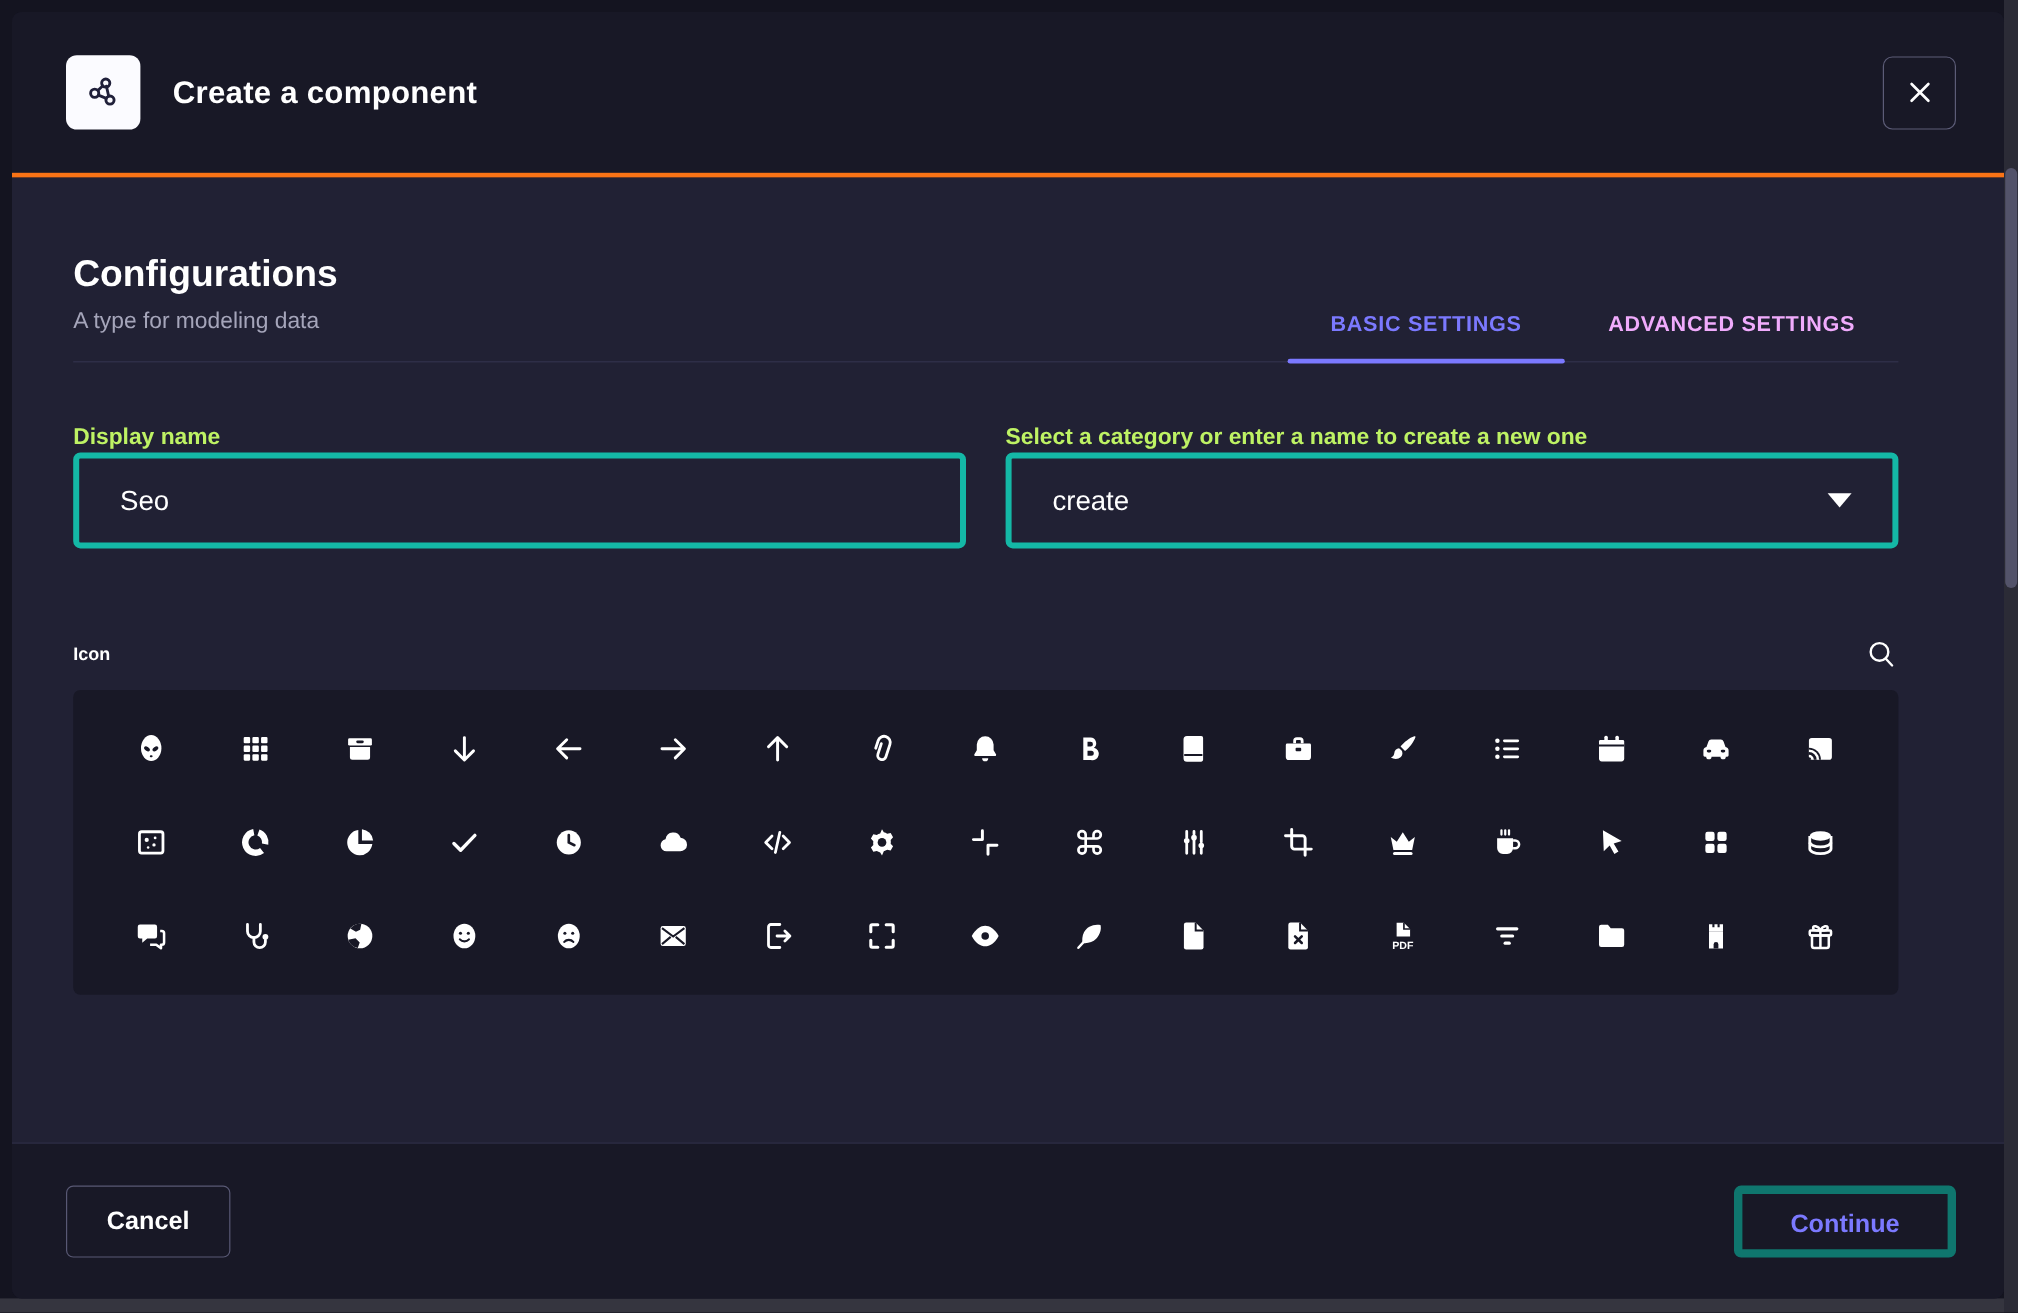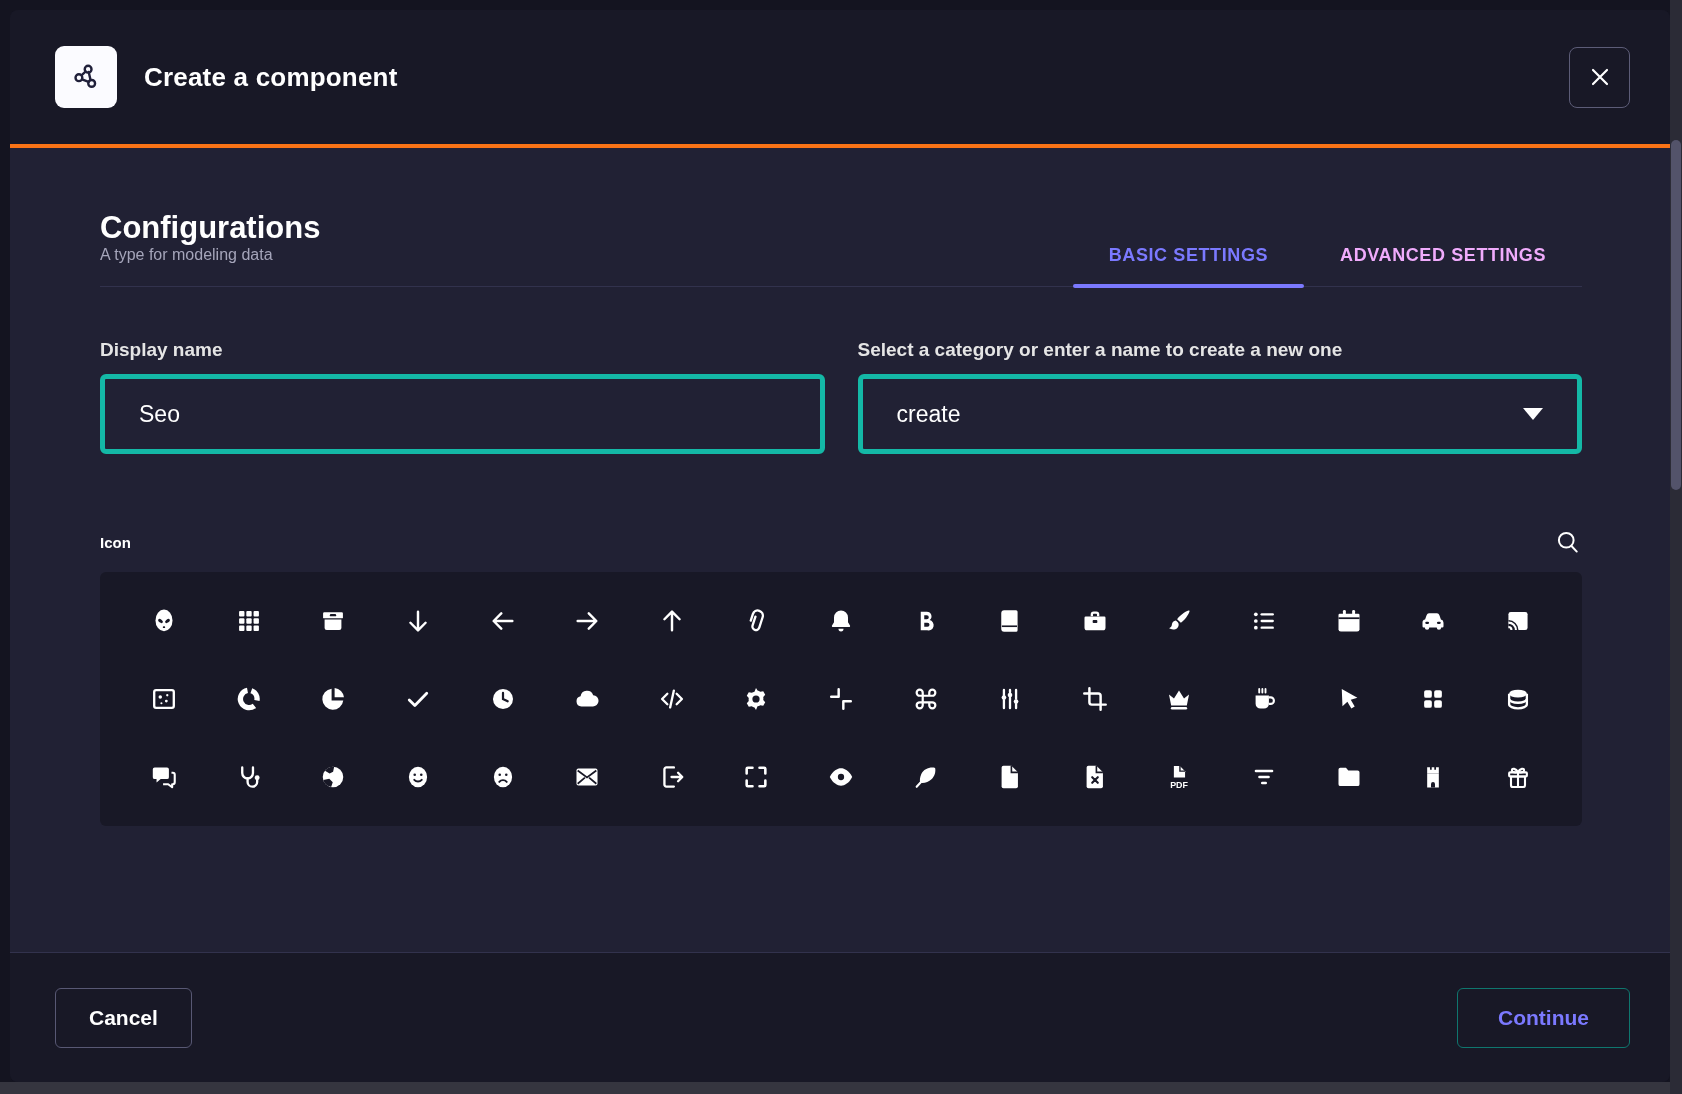--- a/index.html
+++ b/index.html
@@ -13,51 +13,51 @@
   .page-bottom-strip { position:absolute; left:0; right:12px; bottom:0; height:12px; background:#35353f; }
 
   
   .modal { position:absolute; left:10px; top:10px; width:1660px; height:1072px; background:#181826; border-radius:8px; overflow:hidden; display:flex; flex-direction:column; }
 
   .modal-header { height:138px; flex:0 0 auto; display:flex; align-items:center; padding:0 40px 0 45px; background:#181826; border-bottom:4px solid #f97316; }
   .app-icon-box { width:62px; height:62px; background:#fbfbff; border-radius:9px; display:flex; align-items:center; justify-content:center; flex:0 0 auto; }
   .modal-title { color:#ffffff; font-size:26px; font-weight:700; margin-left:27px; letter-spacing:.2px; }
   .close-btn { margin-left:auto; width:61px; height:61px; border:1px solid #5c5c77; border-radius:8px; background:transparent; display:flex; align-items:center; justify-content:center; cursor:pointer; }
 
-  .modal-body { flex:1 1 auto; background:#212134; padding:62px 88px 0 90px; }
+  .modal-body { flex:1 1 auto; background:#212134; padding:62px 88px 0 51px; }
 
   .head-row { display:flex; justify-content:space-between; align-items:stretch; border-bottom:1px solid #32324d; }
   .titles { padding-bottom:22px; }
   .page-title { color:#ffffff; font-size:31px; font-weight:700; }
-  .page-subtitle { color:#a5a5ba; font-size:16px; margin-top:0; }
+  .page-subtitle { color:#a5a5ba; font-size:19px; margin-top:11px; }
   .tabs { display:flex; align-items:flex-end; }
   .tab { position:relative; padding:0 36px 20px; font-size:18px; font-weight:700; letter-spacing:.6px; color:#f0abfc; cursor:pointer; white-space:nowrap; }
   .tab.active { color:#7b79ff; }
   .tab.active::after { content:""; position:absolute; left:0; right:0; bottom:-2px; height:4px; background:#7b79ff; border-radius:2px; }
 
   .form-row { display:flex; gap:33px; margin-top:52px; }
   .form-col { flex:1 1 0; }
-  .field-label { color:#e5e5e5; font-size:19px; font-weight:700; margin-bottom:13px; }
+  .field-label { color:#bef264; font-size:19px; font-weight:700; margin-bottom:1px; }
   .text-input, .select-box { width:100%; height:80px; border:5px solid #14b8a6; border-radius:6px; background:transparent; color:#ffffff; font-size:23px; padding:0 34px; display:flex; align-items:center; font-family:"Liberation Sans", sans-serif; }
   .select-box { justify-content:space-between; cursor:pointer; }
   .caret-down { width:0; height:0; border-left:10px solid transparent; border-right:10px solid transparent; border-top:12px solid #ffffff; }
 
   .icon-row { margin-top:74px; display:flex; align-items:center; justify-content:space-between; }
   .icon-label { color:#ffffff; font-size:15px; font-weight:700; }
   .search-btn { background:none; border:none; cursor:pointer; display:flex; padding:0; }
 
   .icon-grid-panel { margin-top:16px; background:#181826; border-radius:6px; padding:10px 22px; }
   .icon-grid { display:grid; grid-template-columns:repeat(17, 1fr); }
   .icon-cell { height:78px; display:flex; align-items:center; justify-content:center; cursor:pointer; border-radius:6px; }
   .icon-cell svg { display:block; }
 
   .modal-footer { flex:0 0 auto; height:130px; background:#181826; border-top:1px solid #32324d; display:flex; align-items:center; padding:0 40px 0 45px;justify-content:center; }
   .btn { height:60px; border-radius:6px; font-family:"Liberation Sans", sans-serif; font-size:21px; font-weight:700; cursor:pointer; background:transparent; }
   .btn-cancel { padding:0 33px; border:1px solid #585874; color:#ffffff; }
-  .btn-continue { margin-left:auto; padding:14px 40px; border:1px solid #0f766e; color:#7b79ff; }
+  .btn-continue { margin-left:auto; padding:14px 40px; border:7px solid #0f766e; color:#7b79ff; }
 </style>
 </head>
 <body>
 
 <div class="stage">
 
   <div class="page-scrollbar">
     <div class="thumb"></div>
   </div>
   <div class="page-bottom-strip"></div>

